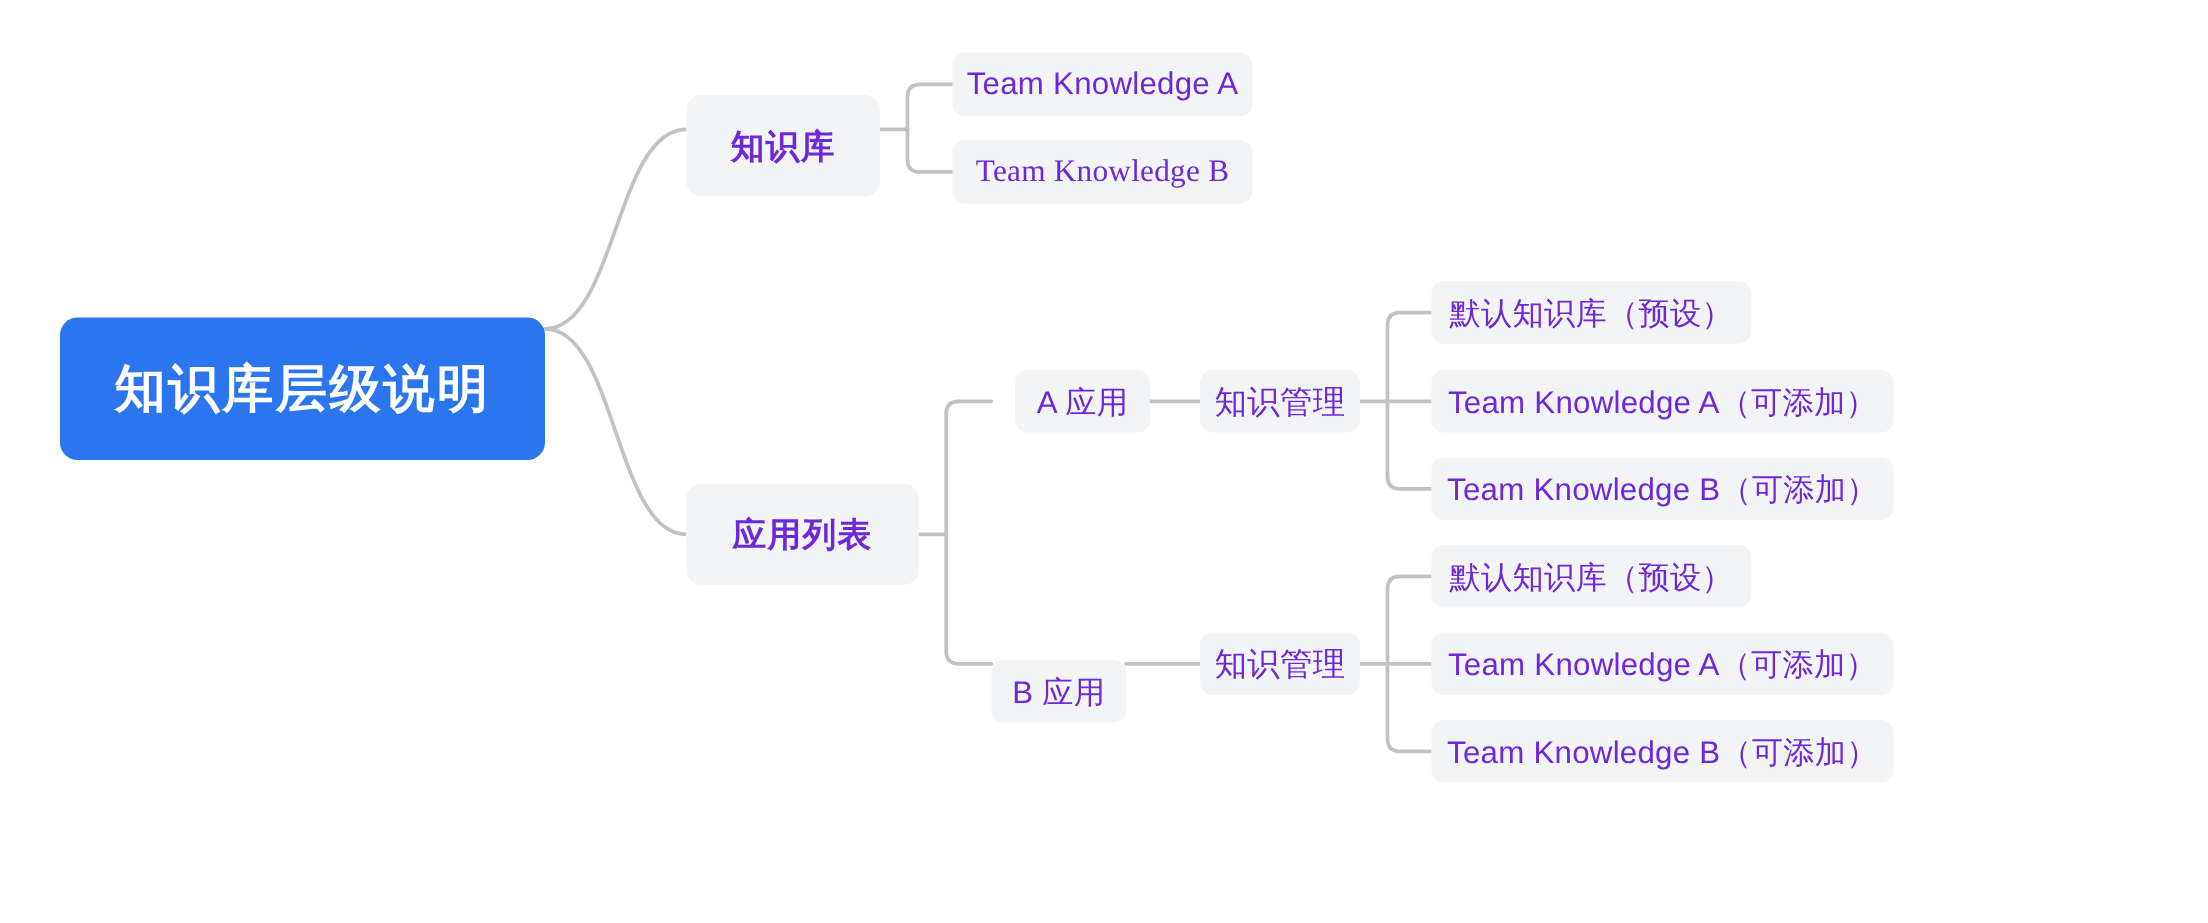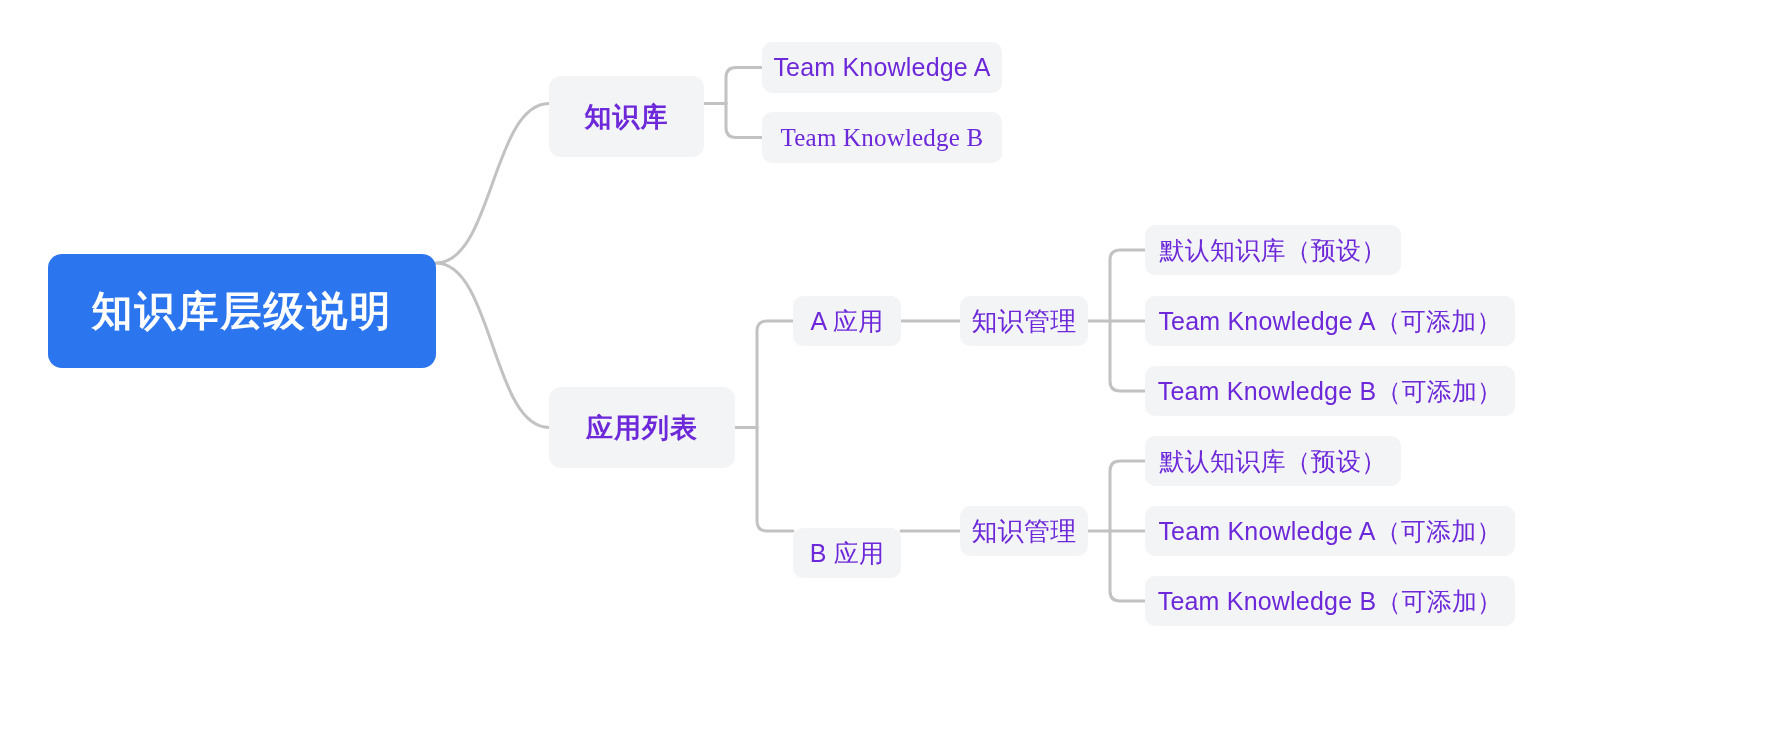--- a/index.html
+++ b/index.html
@@ -89,21 +89,21 @@
       <path d="M 1110 531 L 1110 471 Q 1110 461, 1120 461 L 1145 461" fill="none" stroke="#c2c2c2" stroke-width="3" stroke-linecap="round" stroke-linejoin="round"></path>
       <path d="M 1110 531 L 1145 531" fill="none" stroke="#c2c2c2" stroke-width="3" stroke-linecap="round" stroke-linejoin="round"></path>
       <path d="M 1110 531 L 1110 591 Q 1110 601, 1120 601 L 1145 601" fill="none" stroke="#c2c2c2" stroke-width="3" stroke-linecap="round" stroke-linejoin="round"></path>
     </svg>
   <div id="nodes">
       <div class="node root" style="left: 48px; top: 206px; width: 388px; height: 114px; margin-top: 48px;">知识库层级说明</div>
       <div class="node level1" style="left: 549px; top: 76px; width: 155px; height: 81px; text-align: center;">知识库</div>
       <div class="node leaf" style="left: 762px; top: 42px; width: 240px; height: 51px;">Team Knowledge A</div>
       <div class="node leaf" style="left: 762px; top: 112px; width: 240px; height: 51px; font-family: Liberation Serif, serif;">Team Knowledge B</div>
       <div class="node level1" style="left: 549px; top: 387px; width: 186px; height: 81px; text-align: right;">应用列表</div>
-      <div class="node level2" style="left: 793px; top: 296px; width: 108px; height: 50px;">A 应用</div>
+      <div class="node level2" style="left: 812px; top: 296px; width: 108px; height: 50px;">A 应用</div>
       <div class="node level3" style="left: 960px; top: 296px; width: 128px; height: 50px;">知识管理</div>
       <div class="node leaf" style="left: 1145px; top: 225px; width: 256px; height: 50px;">默认知识库（预设）</div>
       <div class="node leaf" style="left: 1145px; top: 296px; width: 370px; height: 50px;">Team Knowledge A（可添加）</div>
       <div class="node leaf" style="left: 1145px; top: 366px; width: 370px; height: 50px;">Team Knowledge B（可添加）</div>
       <div class="node level2" style="left: 793px; top: 528px; width: 108px; height: 50px;">B 应用</div>
       <div class="node level3" style="left: 960px; top: 506px; width: 128px; height: 50px;">知识管理</div>
       <div class="node leaf" style="left: 1145px; top: 436px; width: 256px; height: 50px;">默认知识库（预设）</div>
       <div class="node leaf" style="left: 1145px; top: 506px; width: 370px; height: 50px;">Team Knowledge A（可添加）</div>
       <div class="node leaf" style="left: 1145px; top: 576px; width: 370px; height: 50px;">Team Knowledge B（可添加）</div>
     </div>

